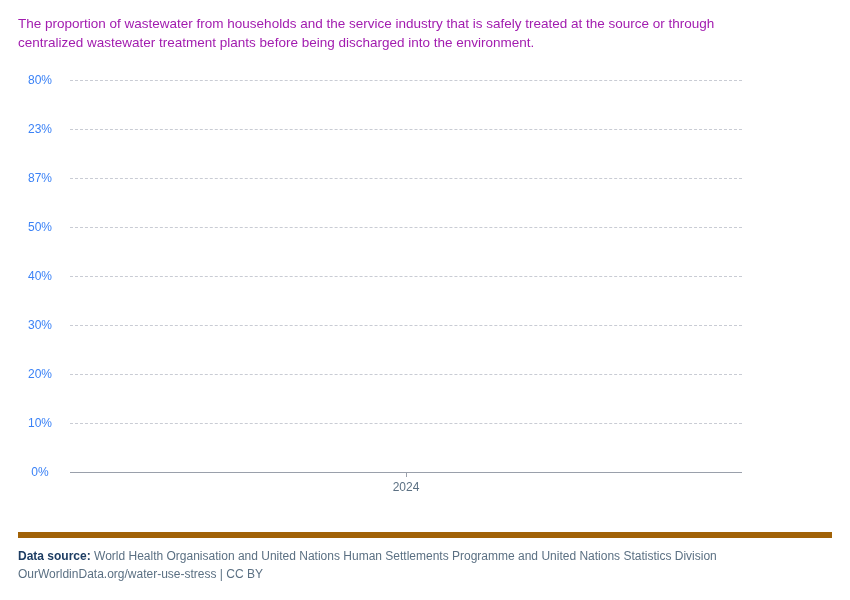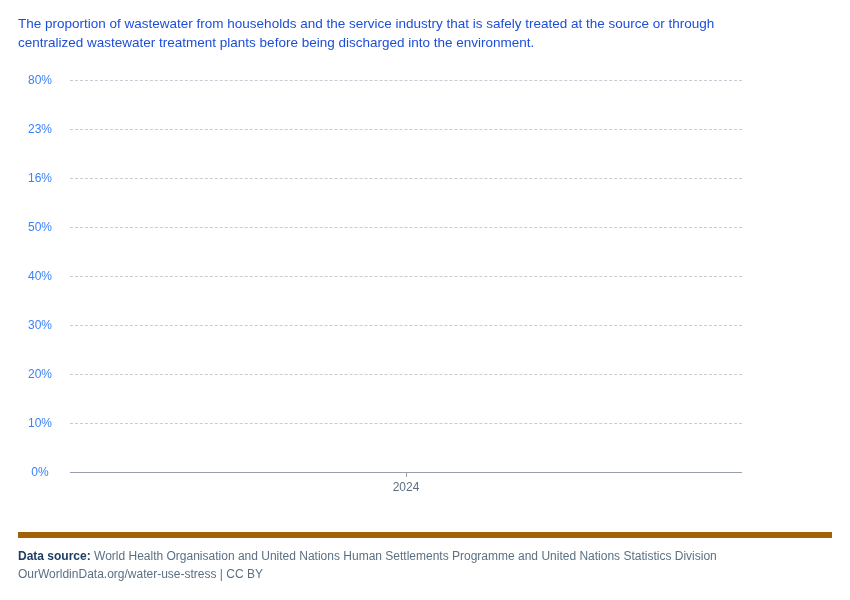--- a/index.html
+++ b/index.html
@@ -31,21 +31,21 @@
     font-size: 24px;
     font-weight: 700;
     color: #1d3d63;
     letter-spacing: 0.1px;
     margin: 0 0 8px 0;
     line-height: 1.15;
   }
   .chart-subtitle {
     font-size: 13.5px;
     line-height: 1.42;
-    color: #1d4ed8;
+    color: #a21caf;
     max-width: 730px;
     margin: 0;
     font-weight: 400;
   }
   
   .owid-logo {
     position: absolute;
     top: 0px;
     right: 0px;
     width: 62px;
@@ -154,21 +154,21 @@
         <div class="ytick" style="top: 347px;">10%</div>
         <div class="grid-row" style="top: 298px;"></div>
         <div class="ytick" style="top: 298px;">20%</div>
         <div class="grid-row" style="top: 249px;"></div>
         <div class="ytick" style="top: 249px;">30%</div>
         <div class="grid-row" style="top: 200px;"></div>
         <div class="ytick" style="top: 200px;">40%</div>
         <div class="grid-row" style="top: 151px;"></div>
         <div class="ytick" style="top: 151px;">50%</div>
         <div class="grid-row" style="top: 102px;"></div>
-        <div class="ytick" style="top: 102px;">16%</div>
+        <div class="ytick" style="top: 102px;">87%</div>
         <div class="grid-row" style="top: 53px;"></div>
         <div class="ytick" style="top: 53px;">23%</div>
         <div class="grid-row" style="top: 4px;"></div>
         <div class="ytick" style="top: 4px;">80%</div>
         <div class="xtick-mark" style="left: 388px; top: 396px;"></div>
         <div class="xtick" style="left: 388px; top: 405px;">2024</div>
       </div>
   </div>
 
   <div class="footer">

